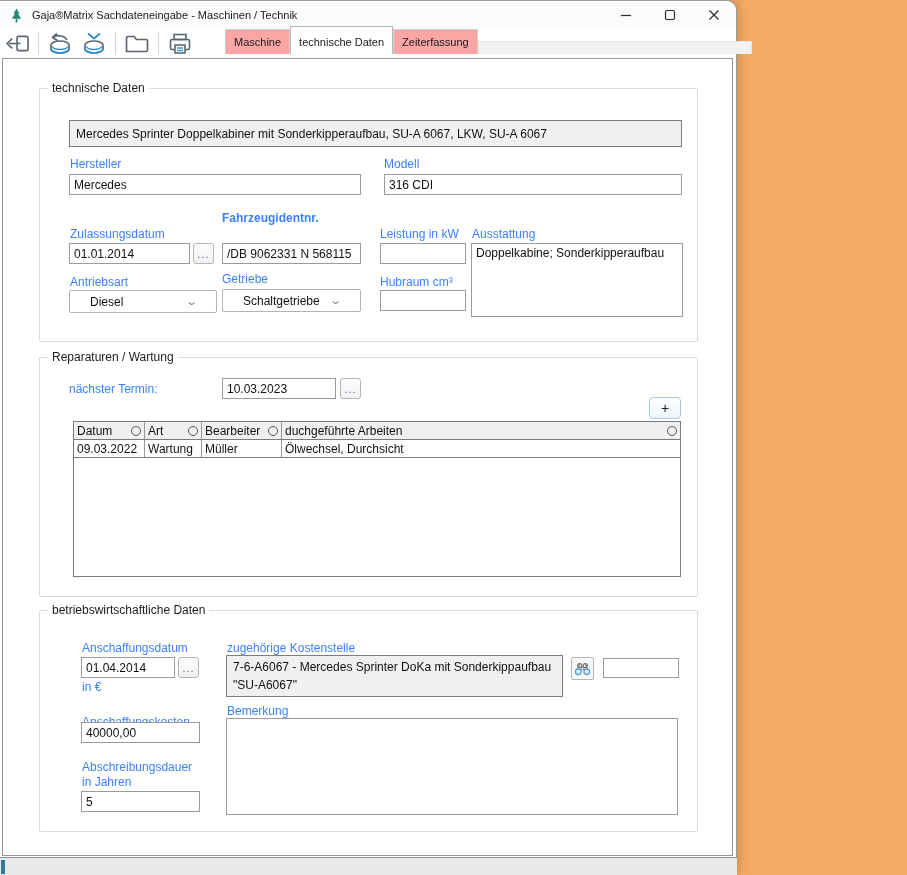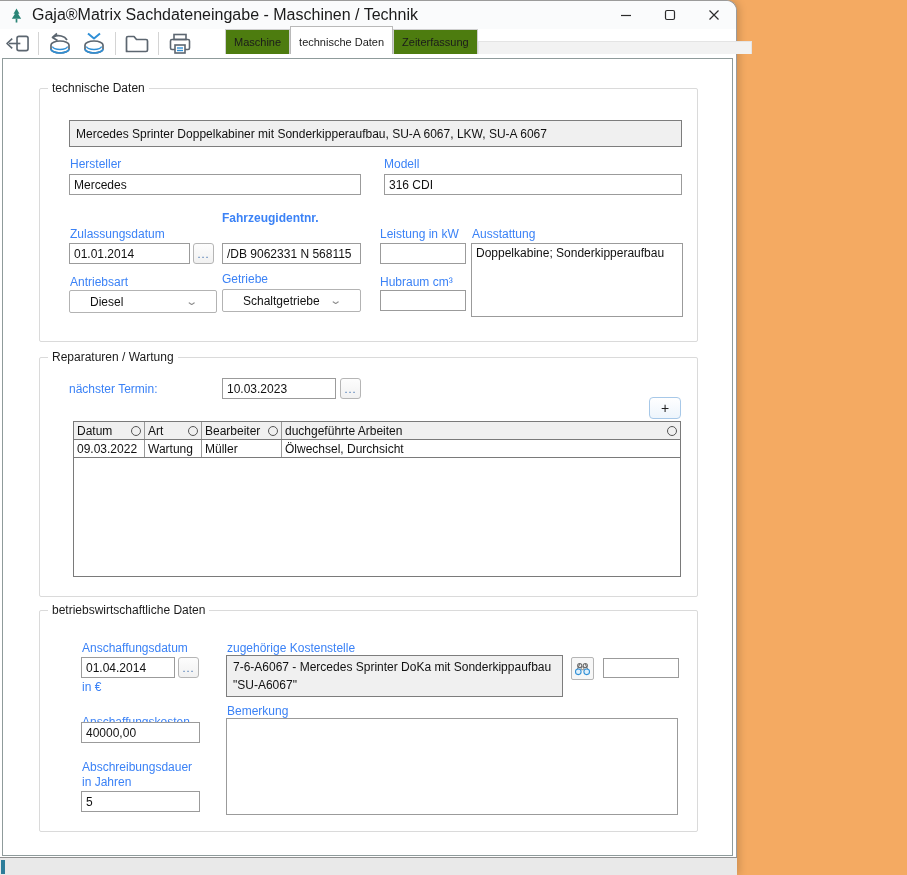--- a/index.html
+++ b/index.html
@@ -15,36 +15,36 @@
     border-radius:0 10px 0 0;box-sizing:border-box;
     box-shadow:2px 0 8px rgba(0,0,0,.18);
   }
   
   .titlebar{
     position:absolute;left:0;top:0;width:100%;height:28px;
     background:#fafbfc;border-radius:0 10px 0 0;
     display:flex;align-items:center;
   }
   .app-icon{width:15px;height:15px;margin-left:9px;flex:0 0 auto;}
-  .title-text{font-size:16px;color:#1b1b1b;margin-left:8px;white-space:nowrap;}
+  .title-text{font-size:11px;color:#1b1b1b;margin-left:8px;white-space:nowrap;}
   .win-controls{position:absolute;right:0;top:0;height:28px;display:flex;}
   .win-btn{width:44px;height:28px;display:flex;align-items:center;justify-content:center;cursor:default;}
   .win-btn:last-child{border-radius:0 10px 0 0;}
   
   .toolbar{
     position:absolute;left:0;top:28px;width:100%;height:29px;background:#ffffff;
     display:flex;align-items:center;
   }
   .tool-btn{width:32px;height:27px;display:flex;align-items:center;justify-content:center;margin:0 1px;}
   .tool-sep{width:1px;height:23px;background:#d4d4d4;margin:0 4px;}
   
   .tabstrip{position:absolute;left:225px;top:30px;height:23px;display:flex;align-items:flex-end;}
   .tab{
     font-size:11px;color:#1b1b1b;padding:3px 8px 4px 8px;height:17px;box-sizing:content-box;
-    background:#4d7c0f;border:1px solid #cfcfcf;border-bottom:none;white-space:nowrap;
+    background:#fca5a5;border:1px solid #cfcfcf;border-bottom:none;white-space:nowrap;
     display:flex;align-items:center;
   }
   .tab.active{
     background:#ffffff;border:1px solid #b9b9b9;border-bottom:none;
     padding-top:6px;margin-bottom:0;position:relative;z-index:2;
   }
   .tab-filler{width:272px;height:12px;background:#f2f2f2;border:1px solid #e4e4e4;border-bottom:none;}
   
   .content{
     position:absolute;left:2px;top:57px;width:731px;height:798px;

